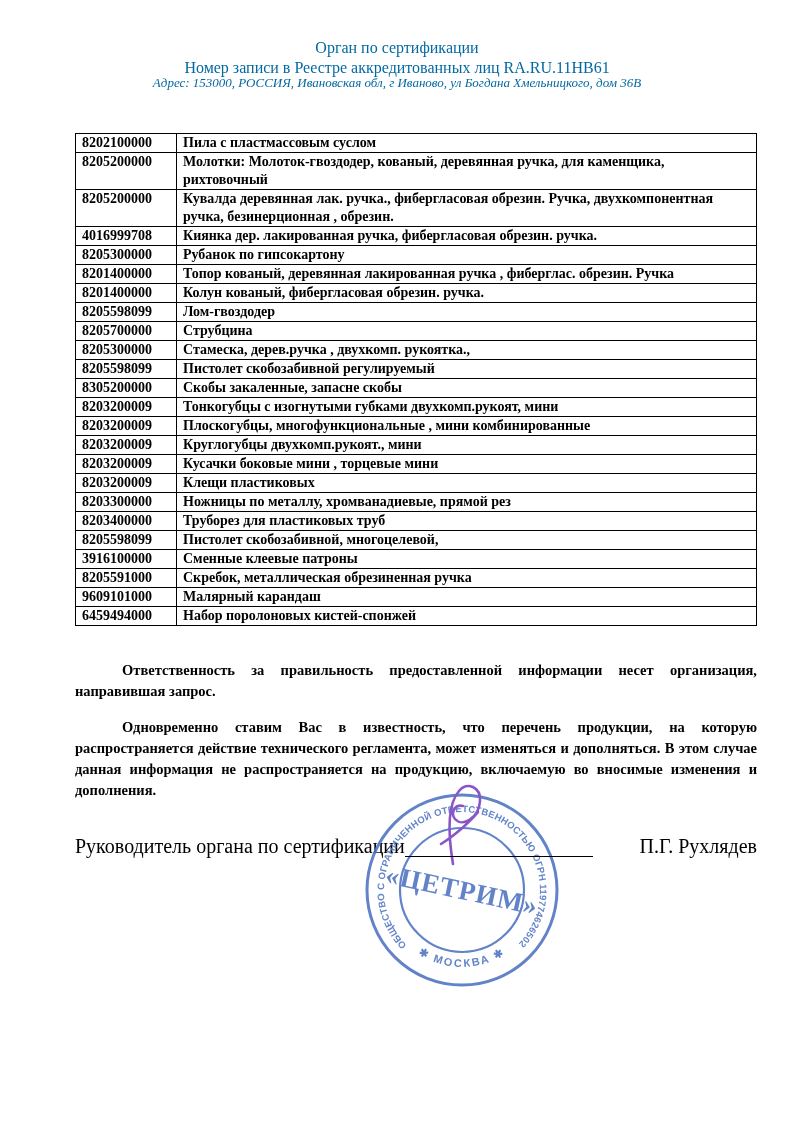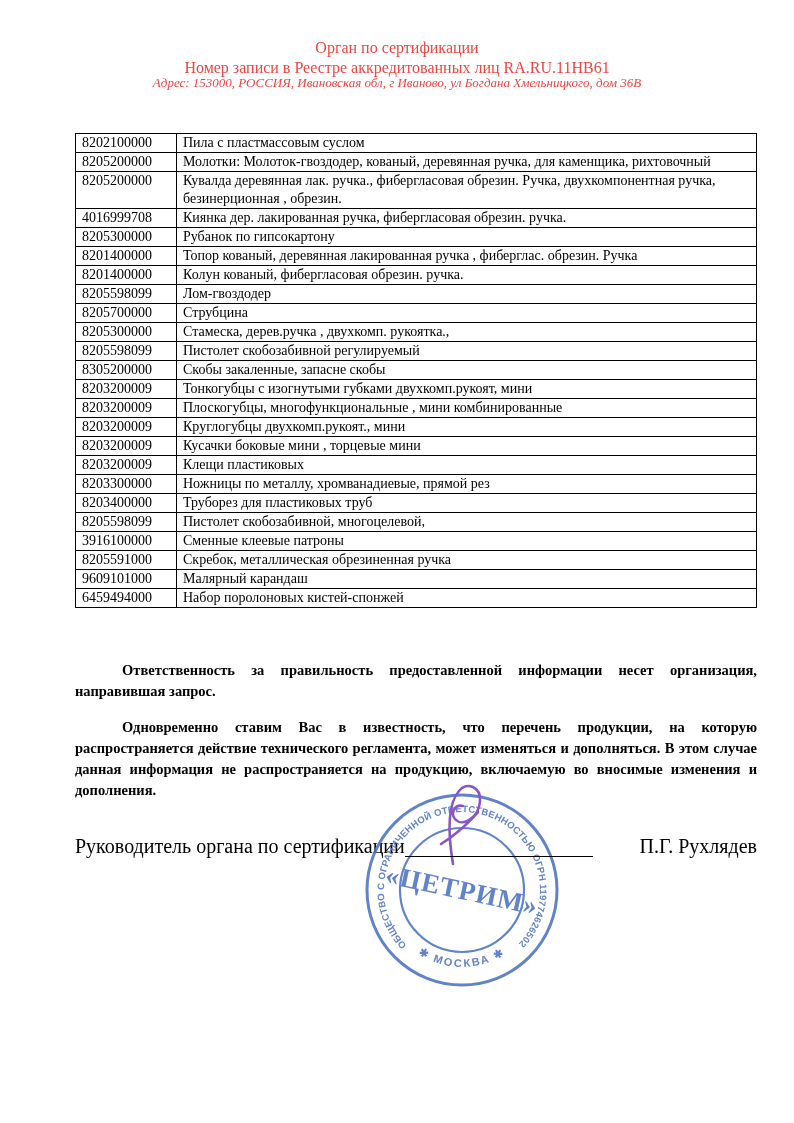--- a/index.html
+++ b/index.html
@@ -9,31 +9,32 @@
     background:#ffffff;
     font-family:"Liberation Serif", serif;
     color:#000;
     overflow:hidden;
     margin:0 auto;
   }
 
   
   .doc-header {
     position:absolute; top:38px; left:0; width:100%;
-    text-align:center; color:#ef4444;
+    text-align:center; color:#0369a1;
   }
   .doc-header .h-lg { font-size:16px; line-height:19.5px; }
   .doc-header .h-sm { font-size:13px; line-height:12px;font-style:italic; }
 
   
   table.products {
     position:absolute; left:75px; top:133px;
     width:682px; border-collapse:collapse;
     font-size:14px; color:#000;
     table-layout:fixed;
+    font-weight:bold;
   }
   table.products td {
     border:1px solid #000;
     padding:0 6px;
     line-height:18px;
     vertical-align:top;
   }
   td.code-cell { width:88px; white-space:nowrap; }
 
   

